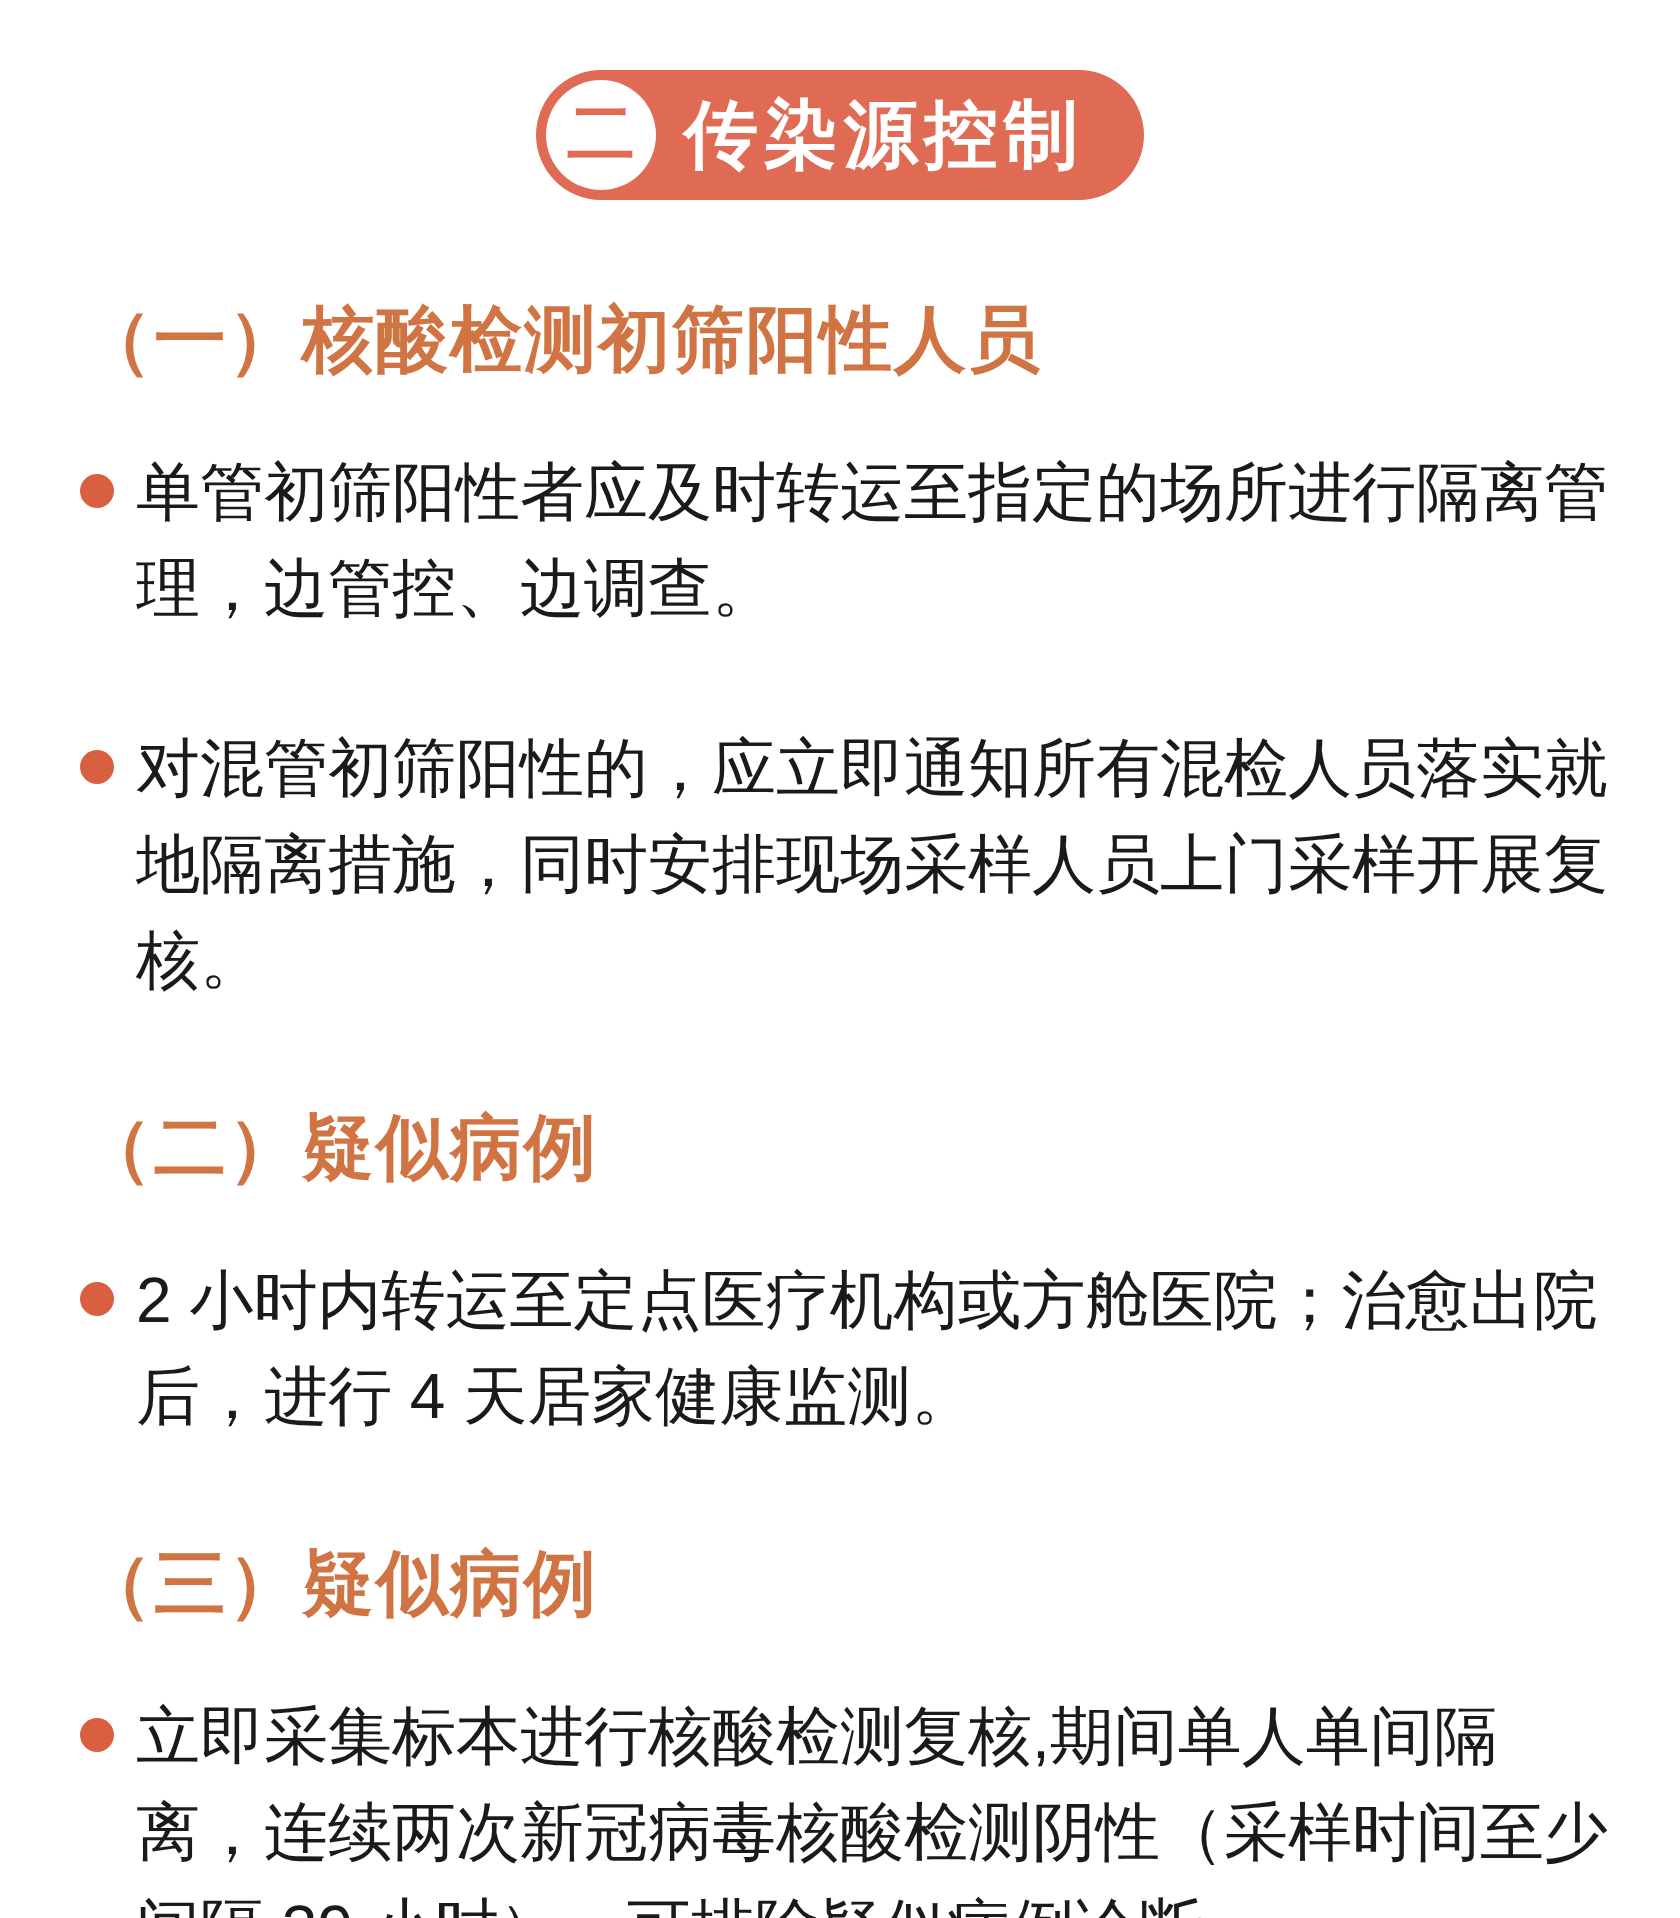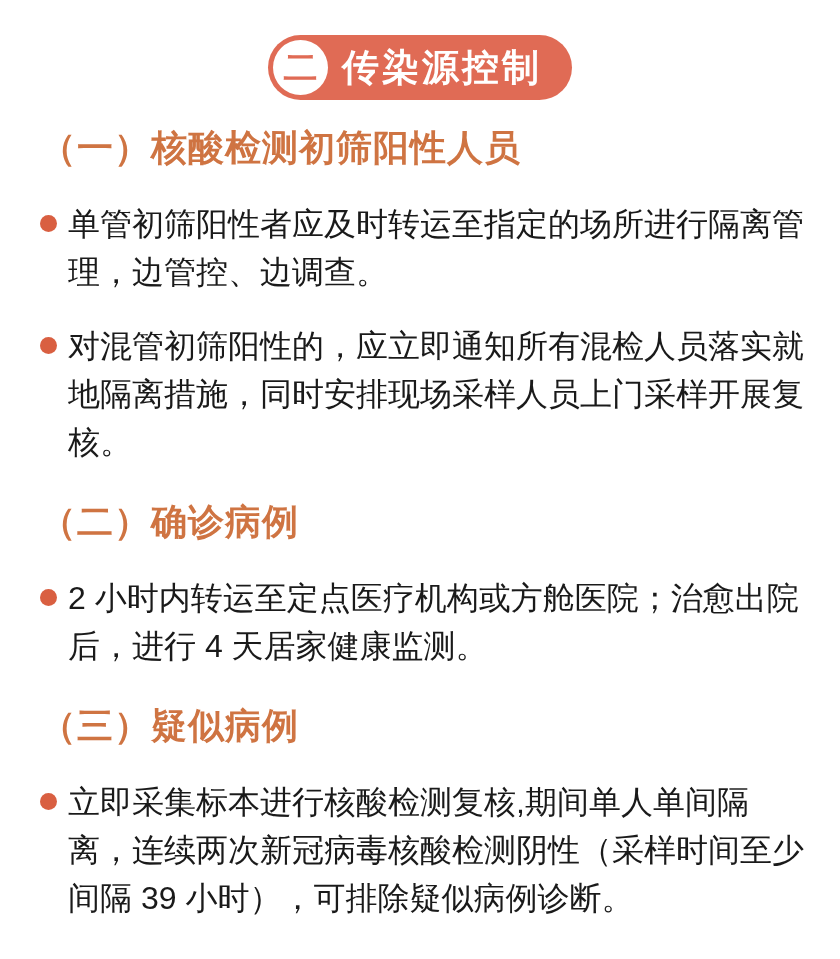--- a/index.html
+++ b/index.html
@@ -57,29 +57,29 @@
     line-height: 1;
     text-align: right;
   }
   
   .section-heading {
     color: #CF7442;
     font-size: 36px;
     font-weight: 900;
     line-height: 44px;
     letter-spacing: 1px;
-    margin-top: 26px;
+    margin-top: 48px;
     margin-bottom: 30px;
   }
   .section:first-of-type .section-heading { margin-top: 40px; }
   
   .bullet {
     display: flex;
     align-items: flex-start;
-    margin-bottom: 26px;
+    margin-bottom: 42px;
   }
   .bullet:last-child { margin-bottom: 34px; }
   .bullet-dot {
     width: 17px;
     height: 17px;
     border-radius: 50%;
     background: #D95F41;
     flex: 0 0 auto;
     margin-top: 15px;
     margin-right: 11px;
@@ -112,21 +112,21 @@
       <span class="bullet-dot"></span>
       <div class="bullet-text">单管初筛阳性者应及时转运至指定的场所进行隔离管理，边管控、边调查。</div>
     </div>
     <div class="bullet">
       <span class="bullet-dot"></span>
       <div class="bullet-text">对混管初筛阳性的，应立即通知所有混检人员落实就地隔离措施，同时安排现场采样人员上门采样开展复核。</div>
     </div>
   </div>
 
   <div class="section">
-    <div class="section-heading">（二）确诊病例</div>
+    <div class="section-heading">（二）疑似病例</div>
     <div class="bullet">
       <span class="bullet-dot"></span>
       <div class="bullet-text">2 小时内转运至定点医疗机构或方舱医院；治愈出院后，进行 4 天居家健康监测。</div>
     </div>
   </div>
 
   <div class="section">
     <div class="section-heading">（三）疑似病例</div>
     <div class="bullet">
       <span class="bullet-dot"></span>

